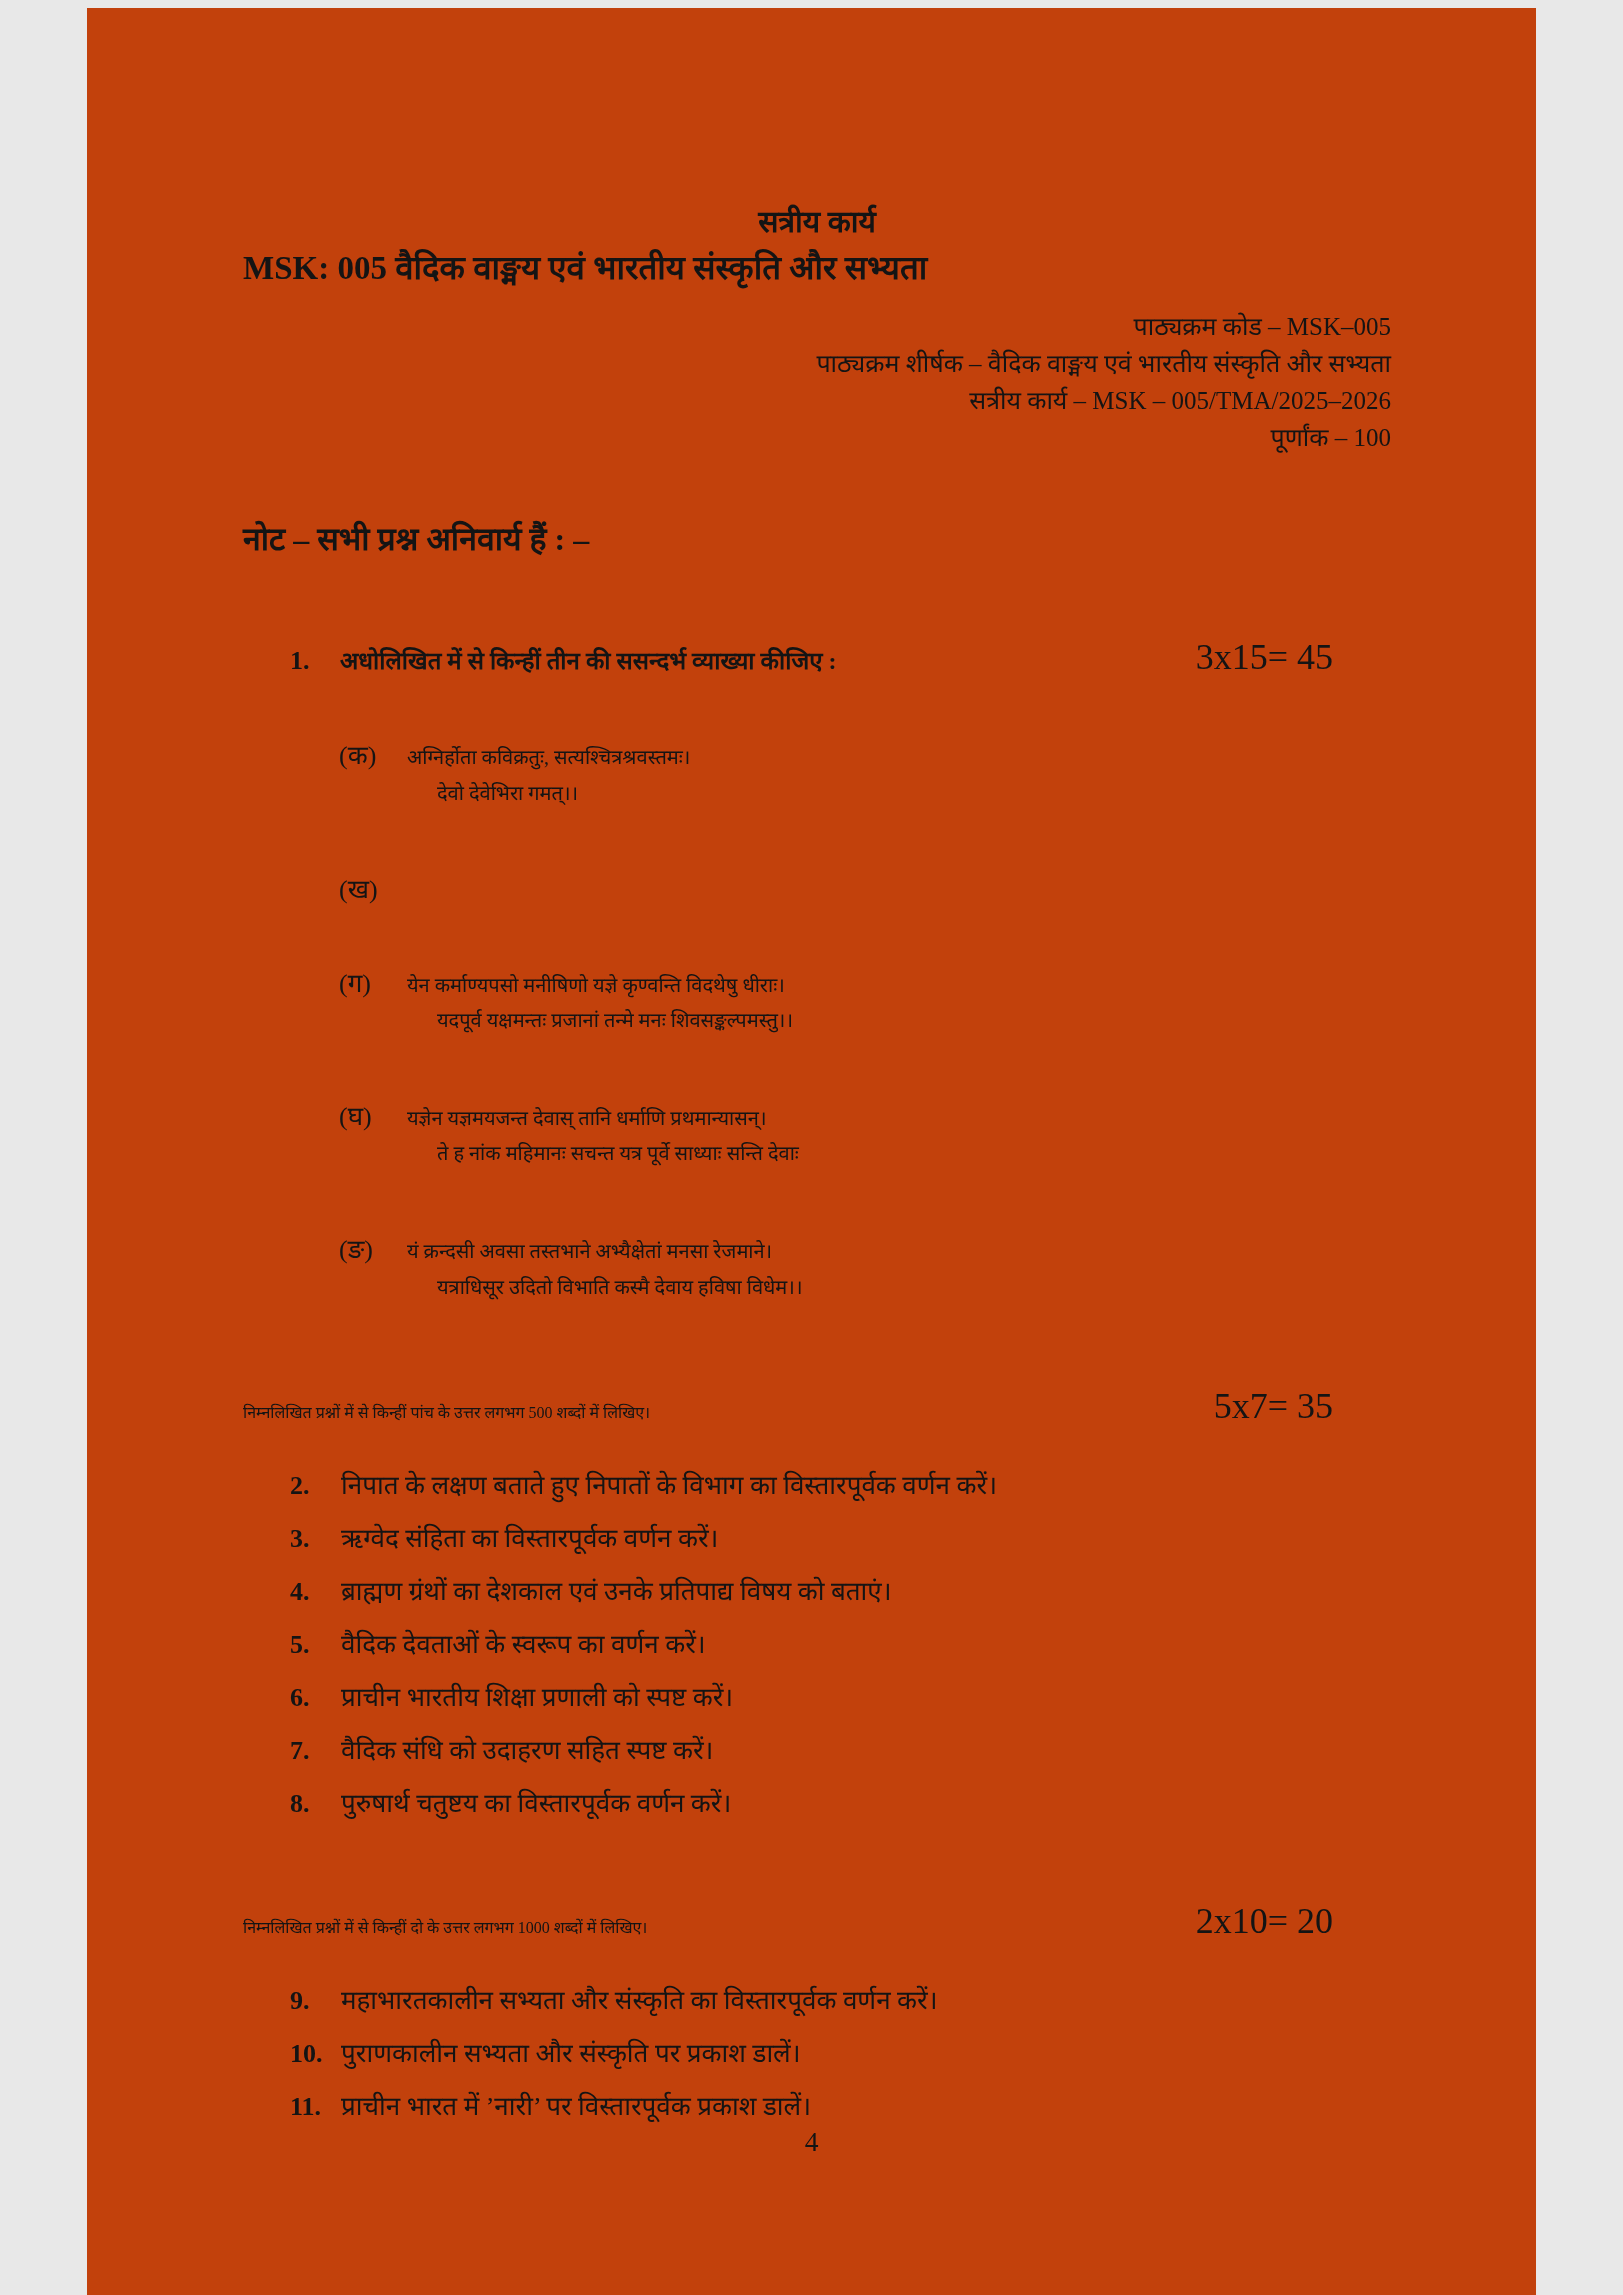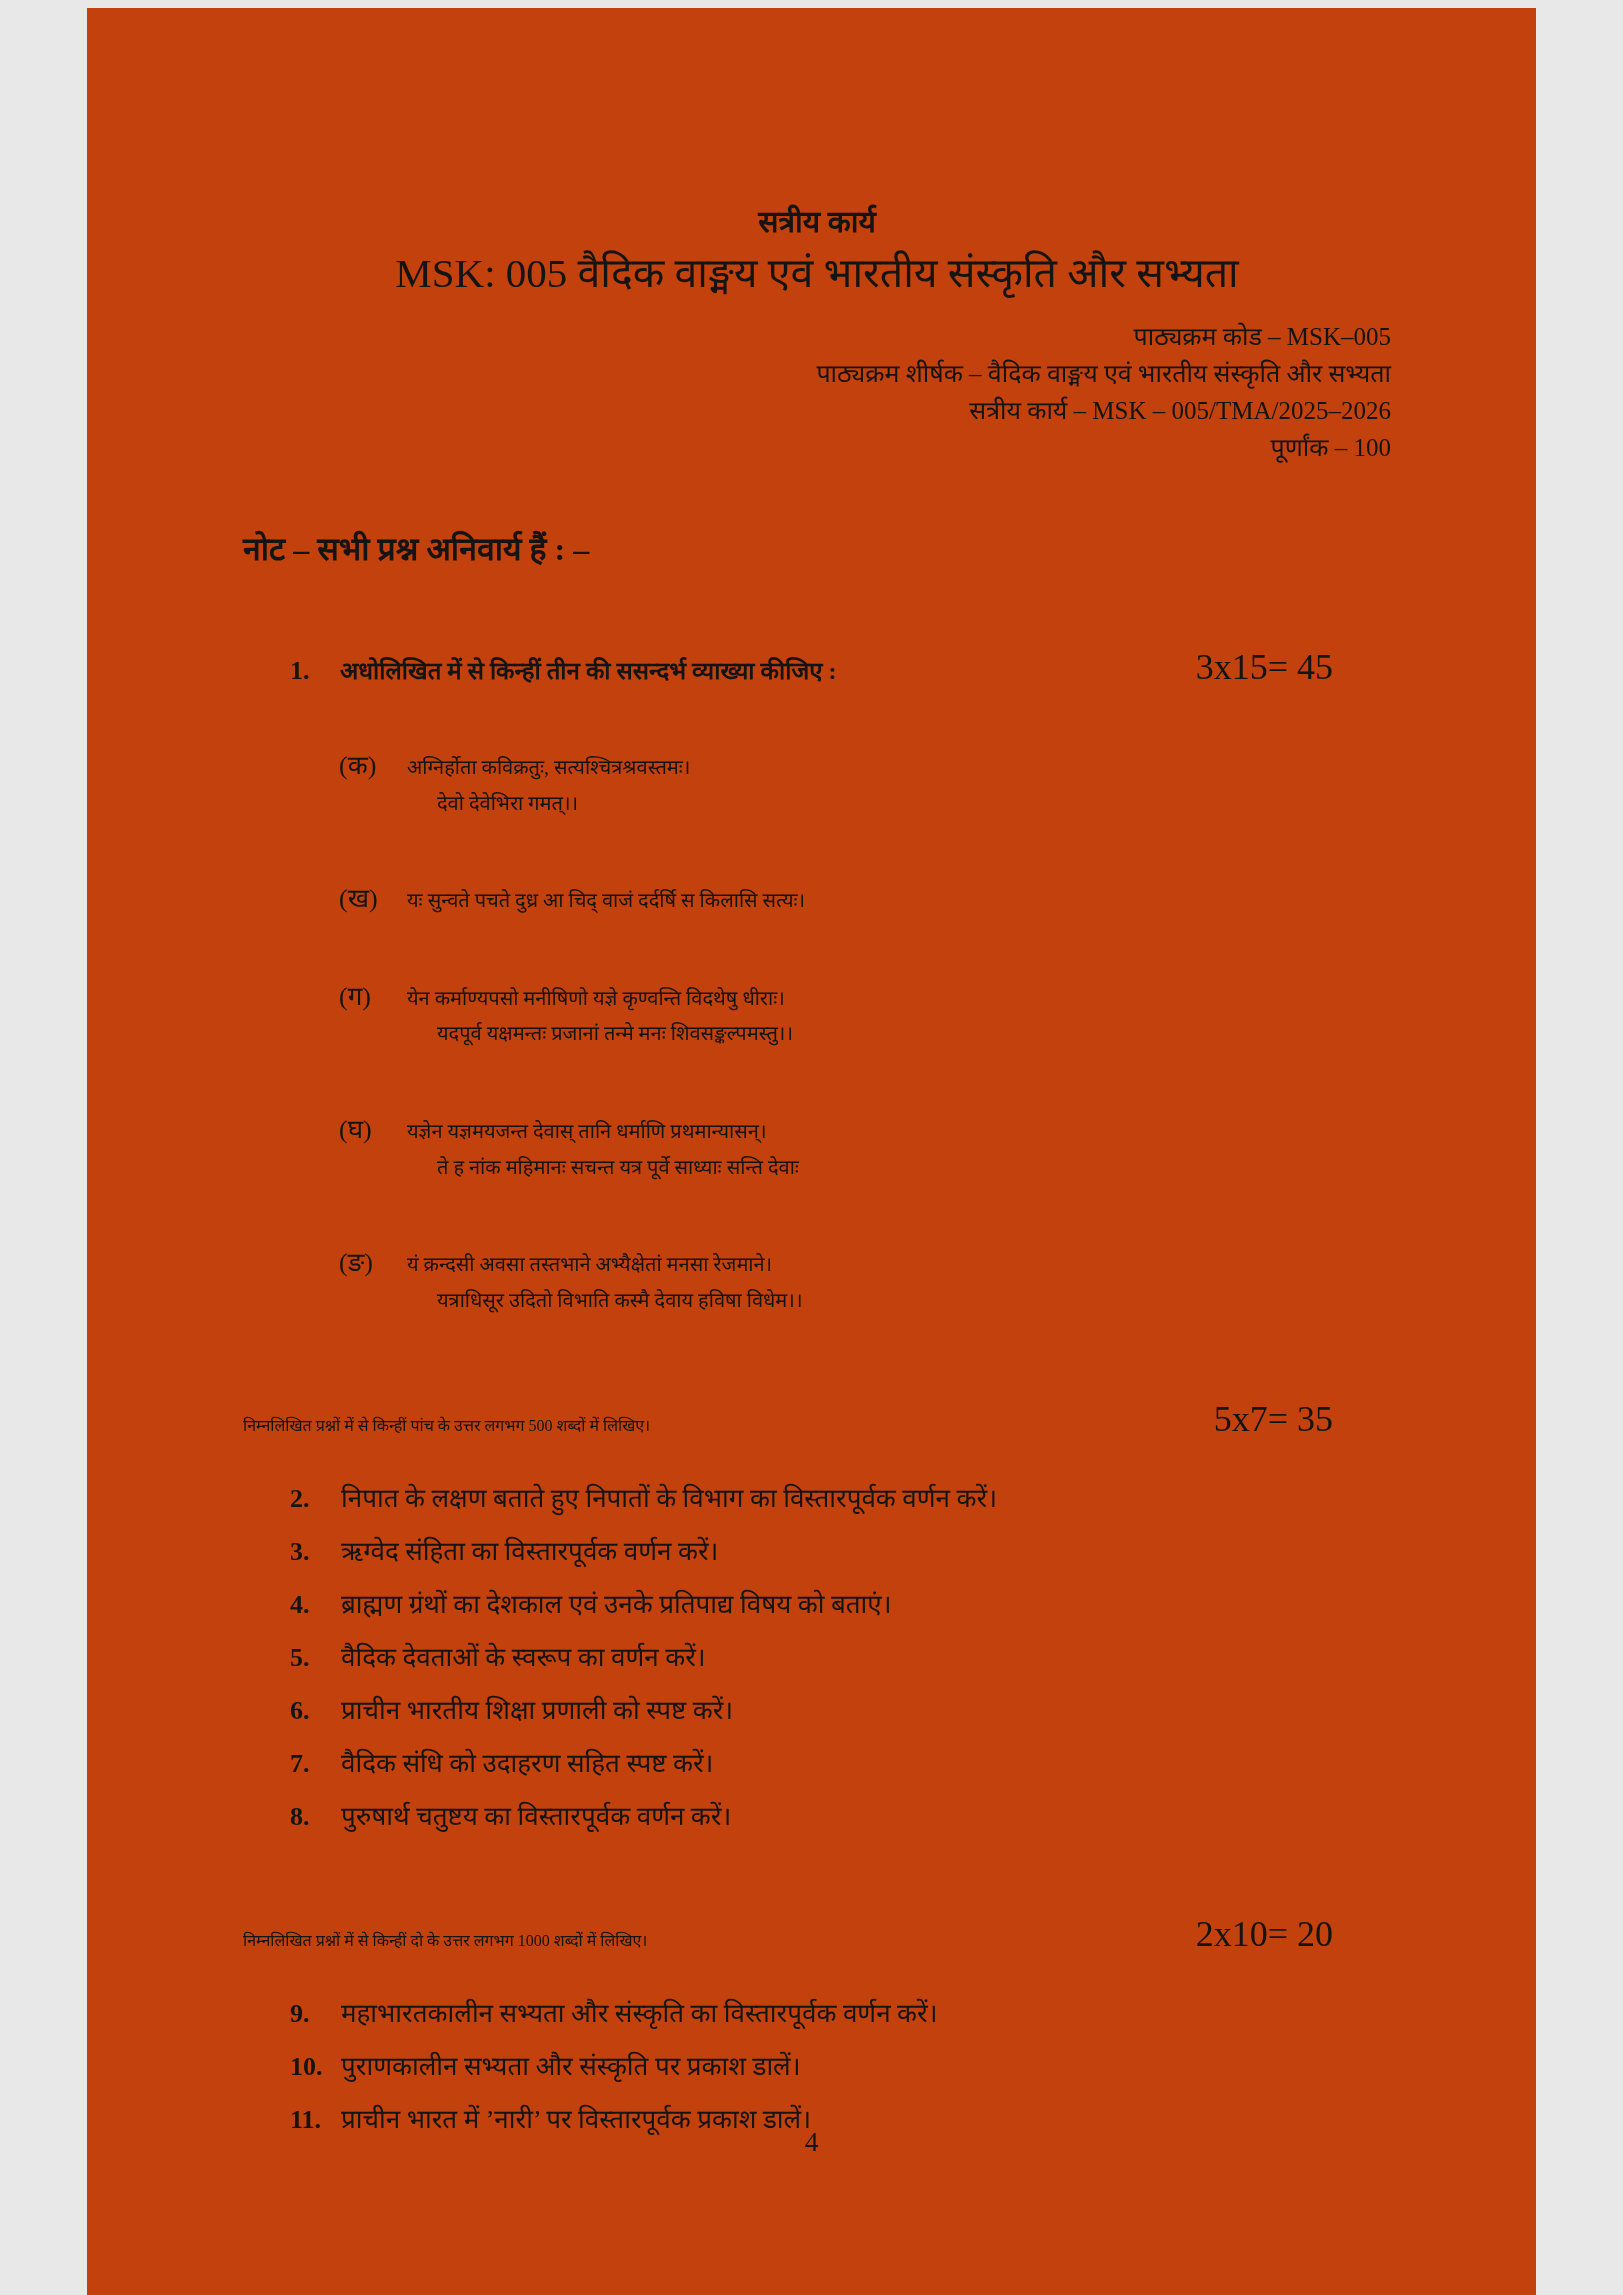--- a/index.html
+++ b/index.html
@@ -23,23 +23,22 @@
   }
 
   .doc-title {
     text-align: center;
     font-size: 30px;
     font-weight: bold;
     line-height: 1.2;
   }
 
   .course-line {
-    text-align: center;
-    font-size: 41px;
-    font-weight: normal;
+    font-size: 33px;
+    font-weight: bold;
     margin-top: 9.2px;
     line-height: 1.2;
   }
 
   .meta-block {
     margin-top: 19.6px;
     text-align: right;
     font-size: 25px;
     line-height: 1.48;
   }
@@ -154,21 +153,20 @@
       <span class="verse-label">(क)</span>
       <span class="verse-lines">
         <span style="display:block">अग्निर्होता कविक्रतुः, सत्यश्चित्रश्रवस्तमः।</span>
         <span style="display:block" class="verse-line2">देवो देवेभिरा गमत्।।</span>
       </span>
     </div>
 
     <div class="verse">
       <span class="verse-label">(ख)</span>
       <span class="verse-lines">
-        <span style="display:block">यः सुन्वते पचते दुध्र आ चिद् वाजं दर्दर्षि स किलासि सत्यः।</span>
       </span>
     </div>
 
     <div class="verse">
       <span class="verse-label">(ग)</span>
       <span class="verse-lines">
         <span style="display:block">येन कर्माण्यपसो मनीषिणो यज्ञे कृण्वन्ति विदथेषु धीराः।</span>
         <span style="display:block" class="verse-line2">यदपूर्व यक्षमन्तः प्रजानां तन्मे मनः शिवसङ्कल्पमस्तु।।</span>
       </span>
     </div>

